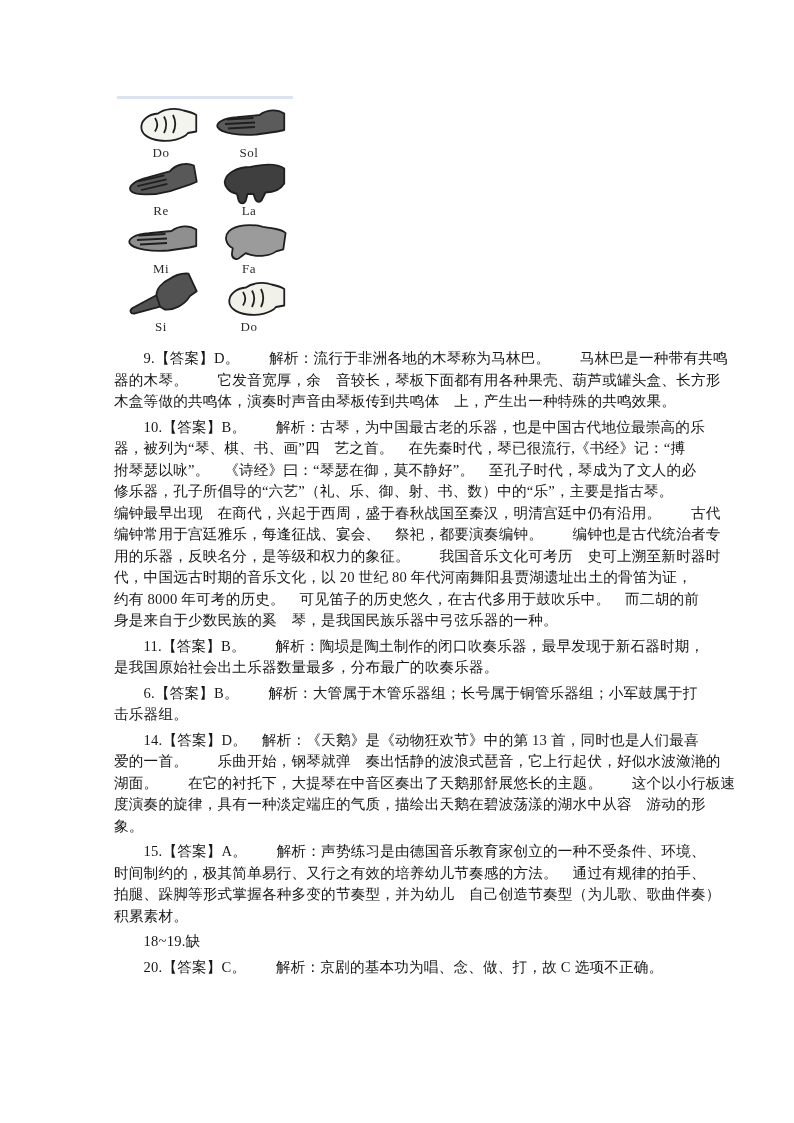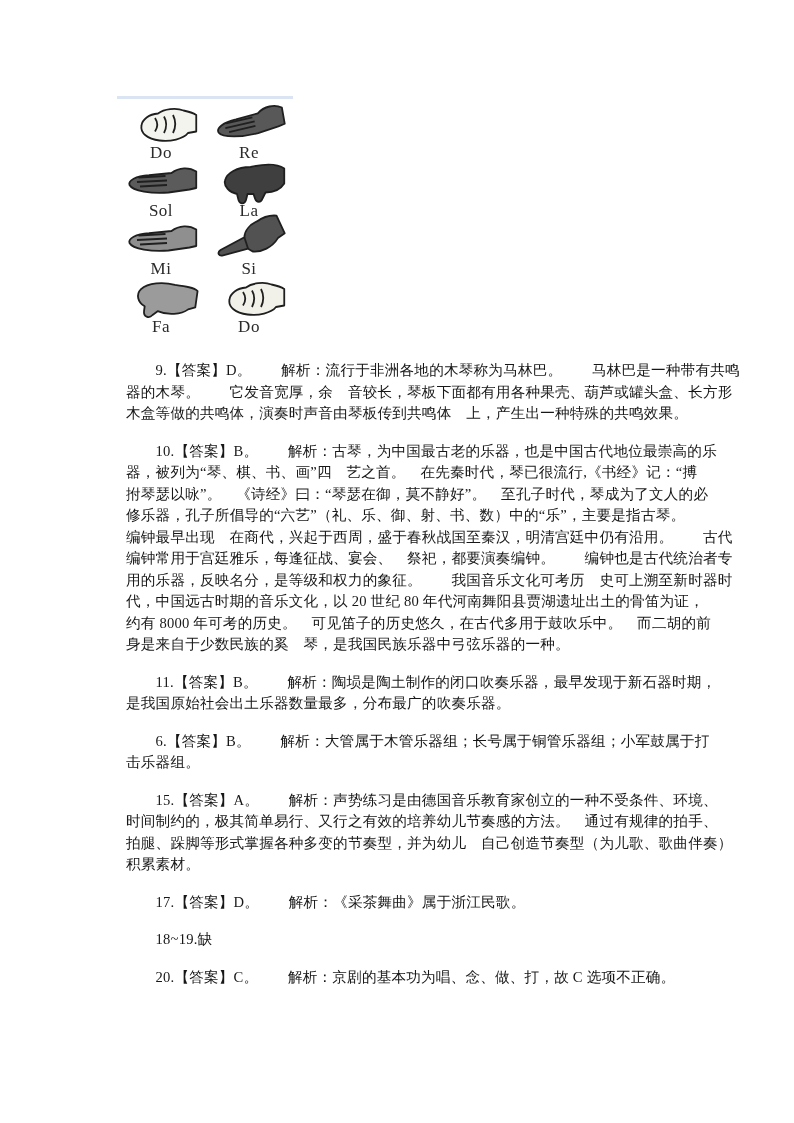--- a/index.html
+++ b/index.html
@@ -27,35 +27,35 @@
   }
   .hand-cell {
     height: 58px;
     display: flex;
     flex-direction: column;
     align-items: center;
     justify-content: flex-end;
   }
   .hand-cell svg { width: 76px; height: 42px; overflow: visible; }
   .hand-label {
-    font-size: 17px;
+    font-size: 13px;
     line-height: 15px;
     color: #2b2b2b;
     letter-spacing: 0.5px;
   }
   .rot-n10 { transform: rotate(-10deg); }
   .rot-n25 { transform: rotate(-25deg); }
   .rot-p8  { transform: rotate(8deg); }
   .answers {
     position: absolute;
     left: 110px; top: 344px;
     width: 640px;
   }
   .answers p {
-    margin: 16px;
+    margin: 4px;
     font-size: 14.6px;
     line-height: 21.5px;
     white-space: pre;
     letter-spacing: 0.2px;
   }
 </style>
 </head>
 <body>
 
 <svg width="0" height="0" style="position:absolute" aria-hidden="true">
@@ -85,57 +85,57 @@
   <div class="figure-top-border"></div>
   <div class="hand-grid">
 
     <div class="hand-cell">
       <svg viewBox="0 0 100 56">
           <use href="#hand-fist" fill="#f4f4ee"></use>
         </svg>
       <div class="hand-label">Do</div>
     </div>
     <div class="hand-cell">
+      <svg viewBox="0 0 100 56">
+          <use href="#hand-flat" fill="#5b5b5b"></use>
+        </svg>
+      <div class="hand-label">Sol</div>
+    </div>
+
+    <div class="hand-cell">
       <svg class="rot-n10" viewBox="0 0 100 56">
           <use href="#hand-flat" fill="#585858"></use>
         </svg>
       <div class="hand-label">Re</div>
-    </div>
-
-    <div class="hand-cell">
-      <svg viewBox="0 0 100 56">
-          <use href="#hand-flat" fill="#5b5b5b"></use>
-        </svg>
-      <div class="hand-label">Sol</div>
     </div>
     <div class="hand-cell">
       <svg viewBox="0 0 100 56">
           <use href="#hand-droop" fill="#3f3f3f"></use>
         </svg>
       <div class="hand-label">La</div>
     </div>
 
     <div class="hand-cell">
       <svg viewBox="0 0 100 56">
           <use href="#hand-flat" fill="#8f8f8f"></use>
         </svg>
       <div class="hand-label">Mi</div>
     </div>
     <div class="hand-cell">
+      <svg class="rot-p8" viewBox="0 0 100 56">
+          <use href="#hand-thumbdown" fill="#9b9b9b"></use>
+        </svg>
+      <div class="hand-label">Fa</div>
+    </div>
+
+    <div class="hand-cell">
       <svg class="rot-n25" viewBox="0 0 100 56">
           <use href="#hand-point" fill="#525252"></use>
         </svg>
       <div class="hand-label">Si</div>
-    </div>
-
-    <div class="hand-cell">
-      <svg class="rot-p8" viewBox="0 0 100 56">
-          <use href="#hand-thumbdown" fill="#9b9b9b"></use>
-        </svg>
-      <div class="hand-label">Fa</div>
     </div>
     <div class="hand-cell">
       <svg viewBox="0 0 100 56">
           <use href="#hand-fist" fill="#f1f1ea"></use>
         </svg>
       <div class="hand-label">Do</div>
     </div>
 
   </div>
 </div>
@@ -151,20 +151,24 @@
 编钟最早出现　在商代，兴起于西周，盛于春秋战国至秦汉，明清宫廷中仍有沿用。　　古代
 编钟常用于宫廷雅乐，每逢征战、宴会、　祭祀，都要演奏编钟。　　编钟也是古代统治者专
 用的乐器，反映名分，是等级和权力的象征。　　我国音乐文化可考历　史可上溯至新时器时
 代，中国远古时期的音乐文化，以 20 世纪 80 年代河南舞阳县贾湖遗址出土的骨笛为证，
 约有 8000 年可考的历史。　可见笛子的历史悠久，在古代多用于鼓吹乐中。　而二胡的前
 身是来自于少数民族的奚　琴，是我国民族乐器中弓弦乐器的一种。</p>
   <p>　　11.【答案】B。　　解析：陶埙是陶土制作的闭口吹奏乐器，最早发现于新石器时期，
 是我国原始社会出土乐器数量最多，分布最广的吹奏乐器。</p>
   <p>　　6.【答案】B。　　解析：大管属于木管乐器组；长号属于铜管乐器组；小军鼓属于打
 击乐器组。</p>
+  <p>　　14.【答案】D。　解析：《天鹅》是《动物狂欢节》中的第 13 首，同时也是人们最喜
+爱的一首。　　乐曲开始，钢琴就弹　奏出恬静的波浪式琶音，它上行起伏，好似水波潋滟的
+湖面。　　在它的衬托下，大提琴在中音区奏出了天鹅那舒展悠长的主题。　　这个以小行板速
+度演奏的旋律，具有一种淡定端庄的气质，描绘出天鹅在碧波荡漾的湖水中从容　游动的形
+象。</p>
   <p>　　15.【答案】A。　　解析：声势练习是由德国音乐教育家创立的一种不受条件、环境、
 时间制约的，极其简单易行、又行之有效的培养幼儿节奏感的方法。　通过有规律的拍手、
 拍腿、跺脚等形式掌握各种多变的节奏型，并为幼儿　自己创造节奏型（为儿歌、歌曲伴奏）
 积累素材。</p>
-  <p>　　17.【答案】D。　　解析：《采茶舞曲》属于浙江民歌。</p>
   <p>　　18~19.缺</p>
   <p>　　20.【答案】C。　　解析：京剧的基本功为唱、念、做、打，故 C 选项不正确。</p>
 </div>
 
 </body></html>

